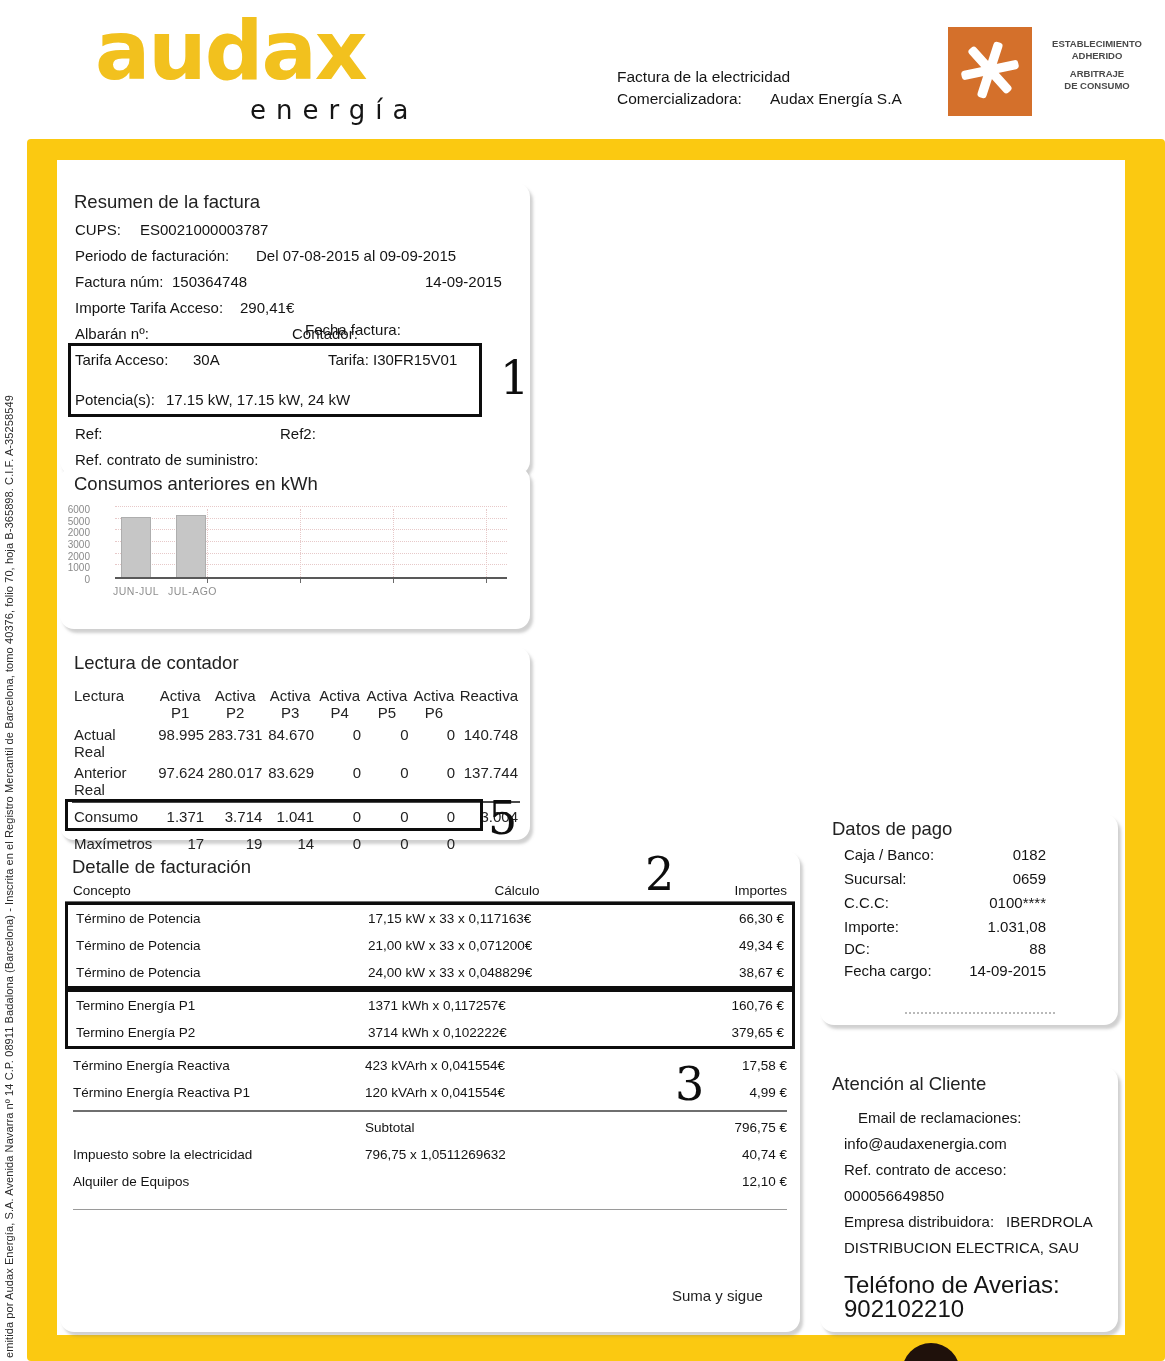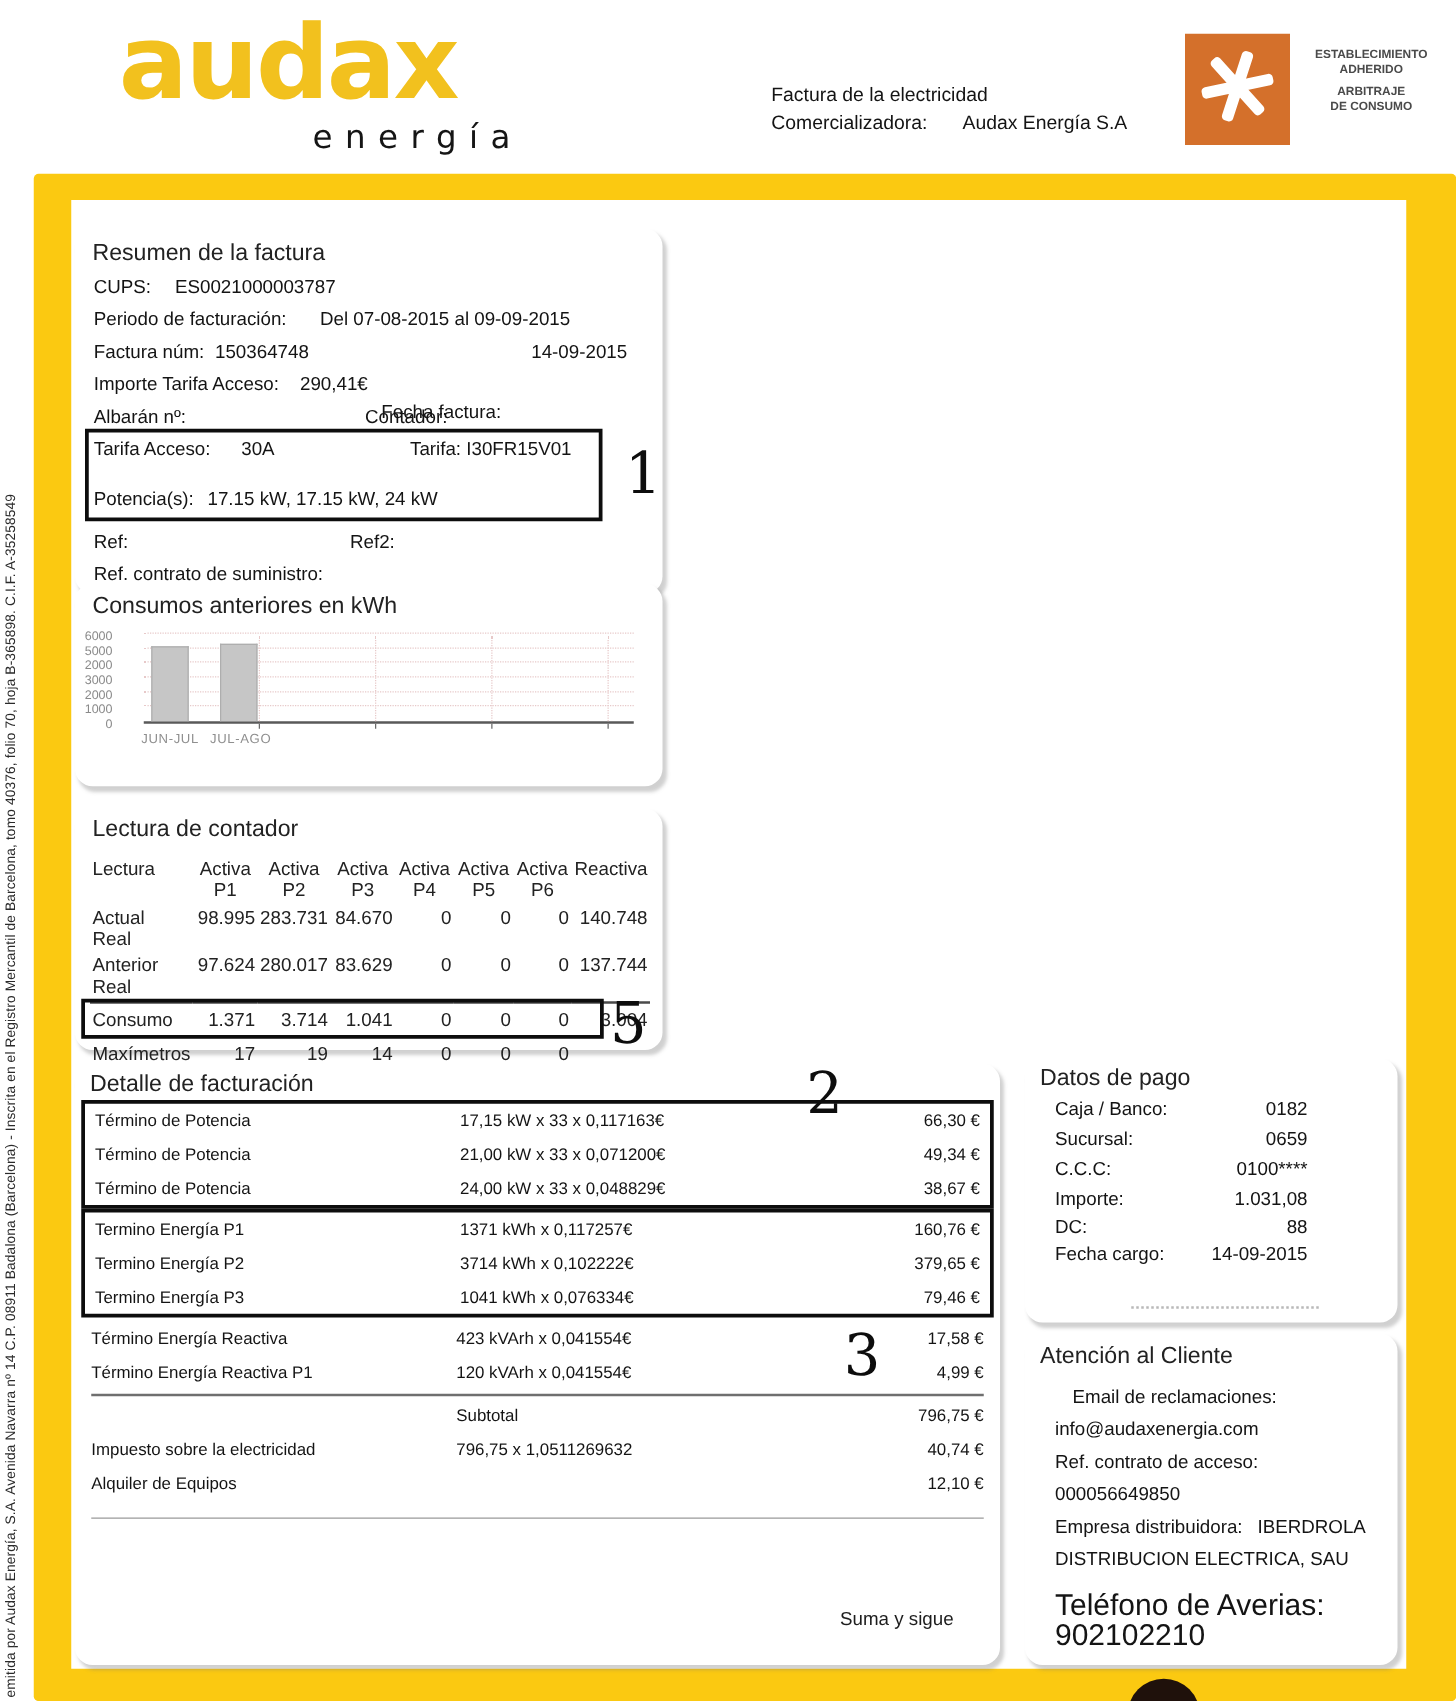--- a/index.html
+++ b/index.html
@@ -255,20 +255,25 @@
     <div class="blackbox" style="left:5px; top:152px; width:418px; height:32px;"></div>
     <div class="ann" style="left:428px; top:148px;">5</div>
   </div>
 
   <div class="panel" style="left:60px; top:851px; width:740px; height:481px;">
     <div class="panel-title" style="left:12px; top:5px;">Detalle de facturación</div>
     <div class="ann" style="left:585px; top:0px;">2</div>
     <div class="ann" style="left:615px; top:210px;">3</div>
 
     <div class="dtable">
+      <div class="drow dhead">
+        <span class="dc1">Concepto</span>
+        <span class="dc2">Cálculo</span>
+        <span class="dc3">Importes</span>
+      </div>
 
       <div class="dgroup">
         <div class="drow">
           <span class="dc1">Término de Potencia</span>
           <span class="dc2">17,15 kW x 33 x 0,117163€</span>
           <span class="dc3">66,30 €</span>
         </div>
         <div class="drow">
           <span class="dc1">Término de Potencia</span>
           <span class="dc2">21,00 kW x 33 x 0,071200€</span>
@@ -284,25 +289,20 @@
       <div class="dgroup">
         <div class="drow">
           <span class="dc1">Termino Energía P1</span>
           <span class="dc2">1371 kWh x 0,117257€</span>
           <span class="dc3">160,76 €</span>
         </div>
         <div class="drow">
           <span class="dc1">Termino Energía P2</span>
           <span class="dc2">3714 kWh x 0,102222€</span>
           <span class="dc3">379,65 €</span>
-        </div>
-        <div class="drow">
-          <span class="dc1">Termino Energía P3</span>
-          <span class="dc2">1041 kWh x 0,076334€</span>
-          <span class="dc3">79,46 €</span>
         </div>
       </div>
 
       <div class="drow" style="margin-top:3px;">
         <span class="dc1">Término Energía Reactiva</span>
         <span class="dc2">423 kVArh x 0,041554€</span>
         <span class="dc3">17,58 €</span>
       </div>
       <div class="drow">
         <span class="dc1">Término Energía Reactiva P1</span>
@@ -326,21 +326,21 @@
         <span class="dc1">Alquiler de Equipos</span>
         <span class="dc2"></span>
         <span class="dc3">12,10 €</span>
       </div>
       <div class="dline1"></div>
     </div>
 
     <div class="abs" style="left:612px; bottom:28px; font-size:15px;">Suma y sigue</div>
   </div>
 
-  <div class="panel" style="left:820px; top:847px; width:298px; height:211px;">
+  <div class="panel" style="left:820px; top:814px; width:298px; height:211px;">
     <div class="panel-title" style="left:12px; top:4px;">Datos de pago</div>
     <span class="dp-label" style="left:24px; top:32px;">Caja / Banco:</span>
     <span class="dp-value" style="top:32px;">0182</span>
     <span class="dp-label" style="left:24px; top:56px;">Sucursal:</span>
     <span class="dp-value" style="top:56px;">0659</span>
     <span class="dp-label" style="left:24px; top:80px;">C.C.C:</span>
     <span class="dp-value" style="top:80px;">0100****</span>
     <span class="dp-label" style="left:24px; top:104px;">Importe:</span>
     <span class="dp-value" style="top:104px;">1.031,08</span>
     <span class="dp-label" style="left:24px; top:126px;">DC:</span>

